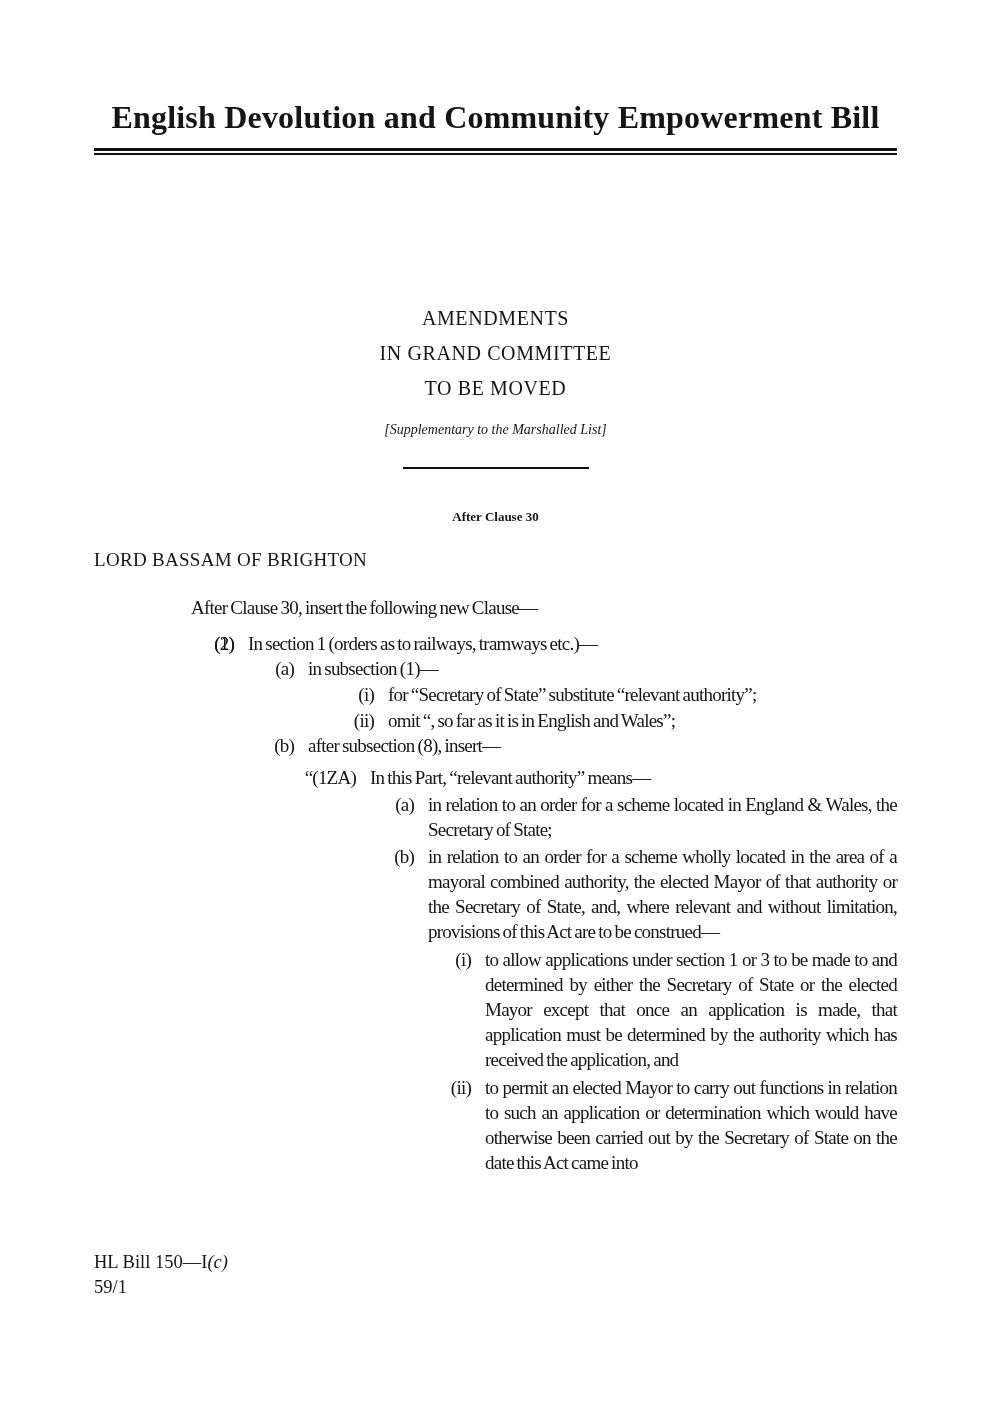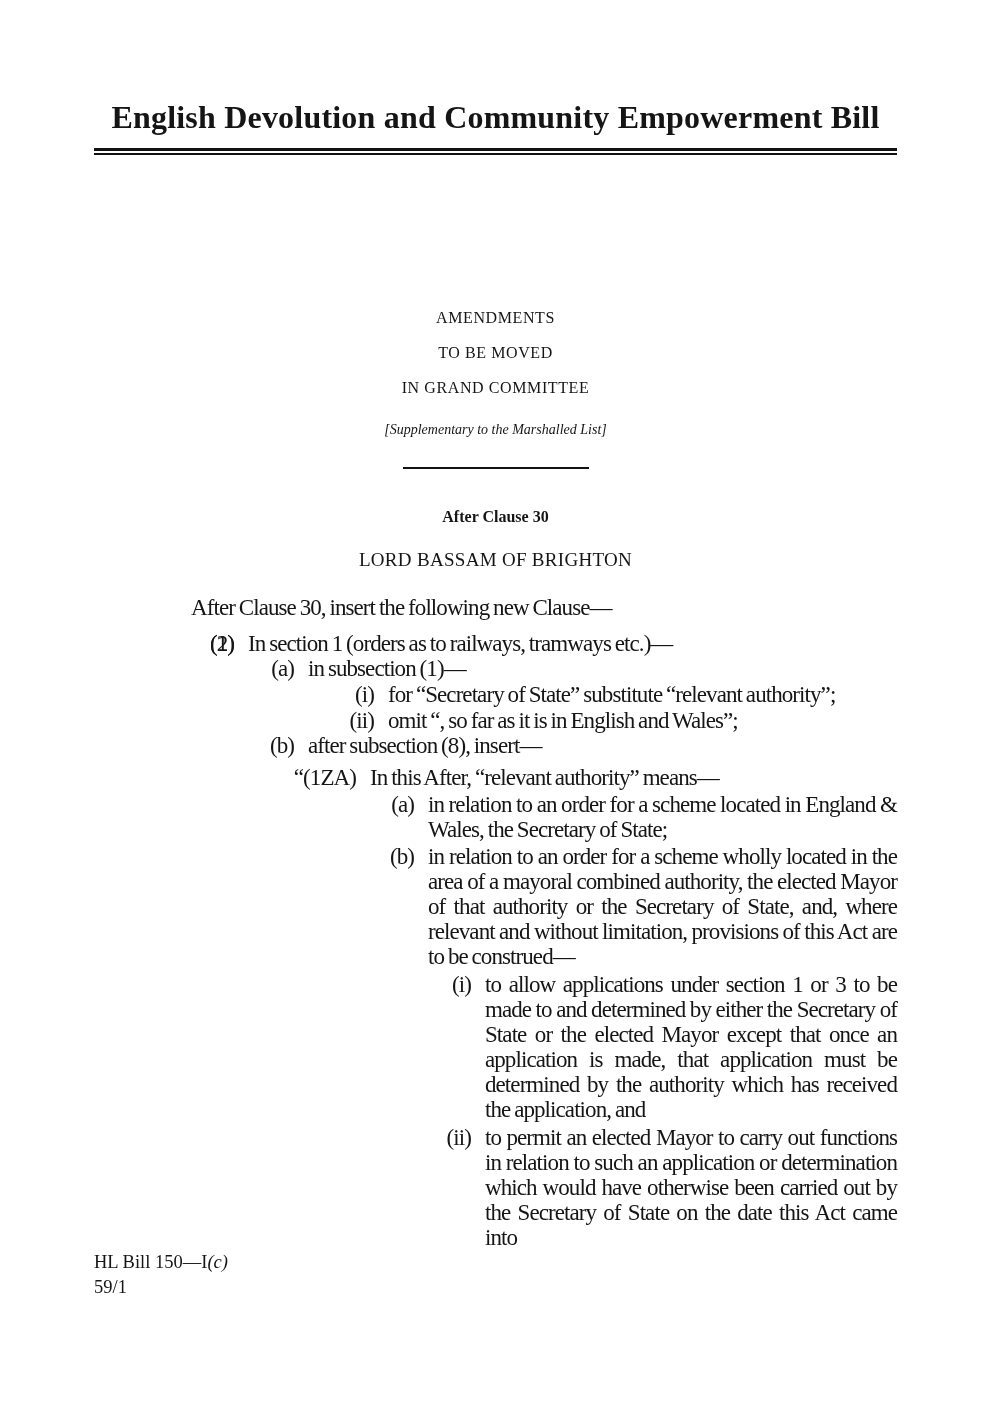--- a/index.html
+++ b/index.html
@@ -6,28 +6,28 @@
   .page{
     width:991px;height:1401px;background:#ffffff;position:relative;
     box-sizing:border-box;padding:0 94px;overflow:hidden;
     font-family:"Liberation Serif","DejaVu Serif",serif;color:#151515;
   }
   .title{
     margin:98px 0 0;font-size:32px;line-height:38px;font-weight:bold;
     text-align:center;letter-spacing:0.2px;
   }
   .double-rule{margin-top:12px;height:2px;border-top:3px solid #121212;border-bottom:2px solid #121212;}
-  .caps-heading{text-align:center;font-size:16px;line-height:26px;letter-spacing:0.6px;margin-top:9px;}
+  .caps-heading{text-align:center;font-size:20px;line-height:26px;letter-spacing:0.6px;margin-top:9px;}
   .caps-heading.first{margin-top:150px;}
   .supp-note{text-align:center;font-style:italic;font-size:14px;line-height:26px;margin-top:16px;}
   .short-rule{width:186px;margin:24px auto 0;border-top:2px solid #121212;height:0;}
-  .place-heading{text-align:center;font-weight:bold;font-size:16px;line-height:26px;margin-top:35px;}
-  .mover{text-align:center;font-size:19px;line-height:26px;margin-top:17px;letter-spacing:0.3px;}
+  .place-heading{text-align:center;font-weight:bold;font-size:13px;line-height:26px;margin-top:35px;}
+  .mover{font-size:19px;line-height:26px;margin-top:17px;letter-spacing:0.3px;}
 
-  .bodytext{font-size:23px;line-height:25px;letter-spacing:-0.04em;word-spacing:-1px;}
+  .bodytext{font-size:19px;line-height:25px;letter-spacing:-0.04em;word-spacing:-1px;}
   .instruction{margin-top:22px;margin-left:97px;}
   .clause-title{margin-top:10px;margin-left:144px;font-weight:bold;}
 
   .item{position:relative;text-align:justify;}
   .item .num{position:absolute;left:0;top:0;text-align:right;white-space:nowrap;}
   .l1{padding-left:154px;margin-top:11px;} .l1 .num{width:140px;}
   .l2{padding-left:214px;margin-top:0;}   .l2 .num{width:200px;}
   .l3{padding-left:294px;margin-top:1px;} .l3 .num{width:280px;}
   .q0{padding-left:276px;margin-top:7px;} .q0 .num{width:262px;}
   .q1{padding-left:334px;margin-top:2px;} .q1 .num{width:320px;}
@@ -41,22 +41,22 @@
 </style>
 </head>
 <body>
 
 <div class="page">
 
   <h1 class="title">English Devolution and Community Empowerment Bill</h1>
   <div class="double-rule"></div>
 
   <div class="caps-heading first">AMENDMENTS</div>
+  <div class="caps-heading">IN GRAND COMMITTEE</div>
   <div class="caps-heading">TO BE MOVED</div>
-  <div class="caps-heading">IN GRAND COMMITTEE</div>
   <div class="supp-note">[Supplementary to the Marshalled List]</div>
   <div class="short-rule"></div>
 
   <div class="place-heading">After Clause 30</div>
   <div class="mover">LORD BASSAM OF BRIGHTON</div>
 
   <div class="instruction bodytext">After Clause 30, insert the following new Clause—</div>
 
   <div class="item bodytext l1">
     <span class="num">(1)</span>
@@ -70,21 +70,21 @@
   <div class="item bodytext l3">
     <span class="num">(i)</span><span>for “Secretary of State” substitute “relevant authority”;</span>
   </div>
   <div class="item bodytext l3">
     <span class="num">(ii)</span><span>omit “, so far as it is in English and Wales”;</span>
   </div>
   <div class="item bodytext l2">
     <span class="num">(b)</span><span>after subsection (8), insert—</span>
   </div>
   <div class="item bodytext q0">
-    <span class="num">“(1ZA)</span><span>In this After, “relevant authority” means—</span>
+    <span class="num">“(1ZA)</span><span>In this Part, “relevant authority” means—</span>
   </div>
   <div class="item bodytext q1">
     <span class="num">(a)</span><span>in relation to an order for a scheme located in England &amp; Wales, the Secretary of State;</span>
   </div>
   <div class="item bodytext q1">
     <span class="num">(b)</span><span>in relation to an order for a scheme wholly located in the area of a mayoral combined authority, the elected Mayor of that authority or the Secretary of State, and, where relevant and without limitation, provisions of this Act are to be construed—</span>
   </div>
   <div class="item bodytext q2">
     <span class="num">(i)</span><span>to allow applications under section 1 or 3 to be made to and determined by either the Secretary of State or the elected Mayor except that once an application is made, that application must be determined by the authority which has received the application, and</span>
   </div>

